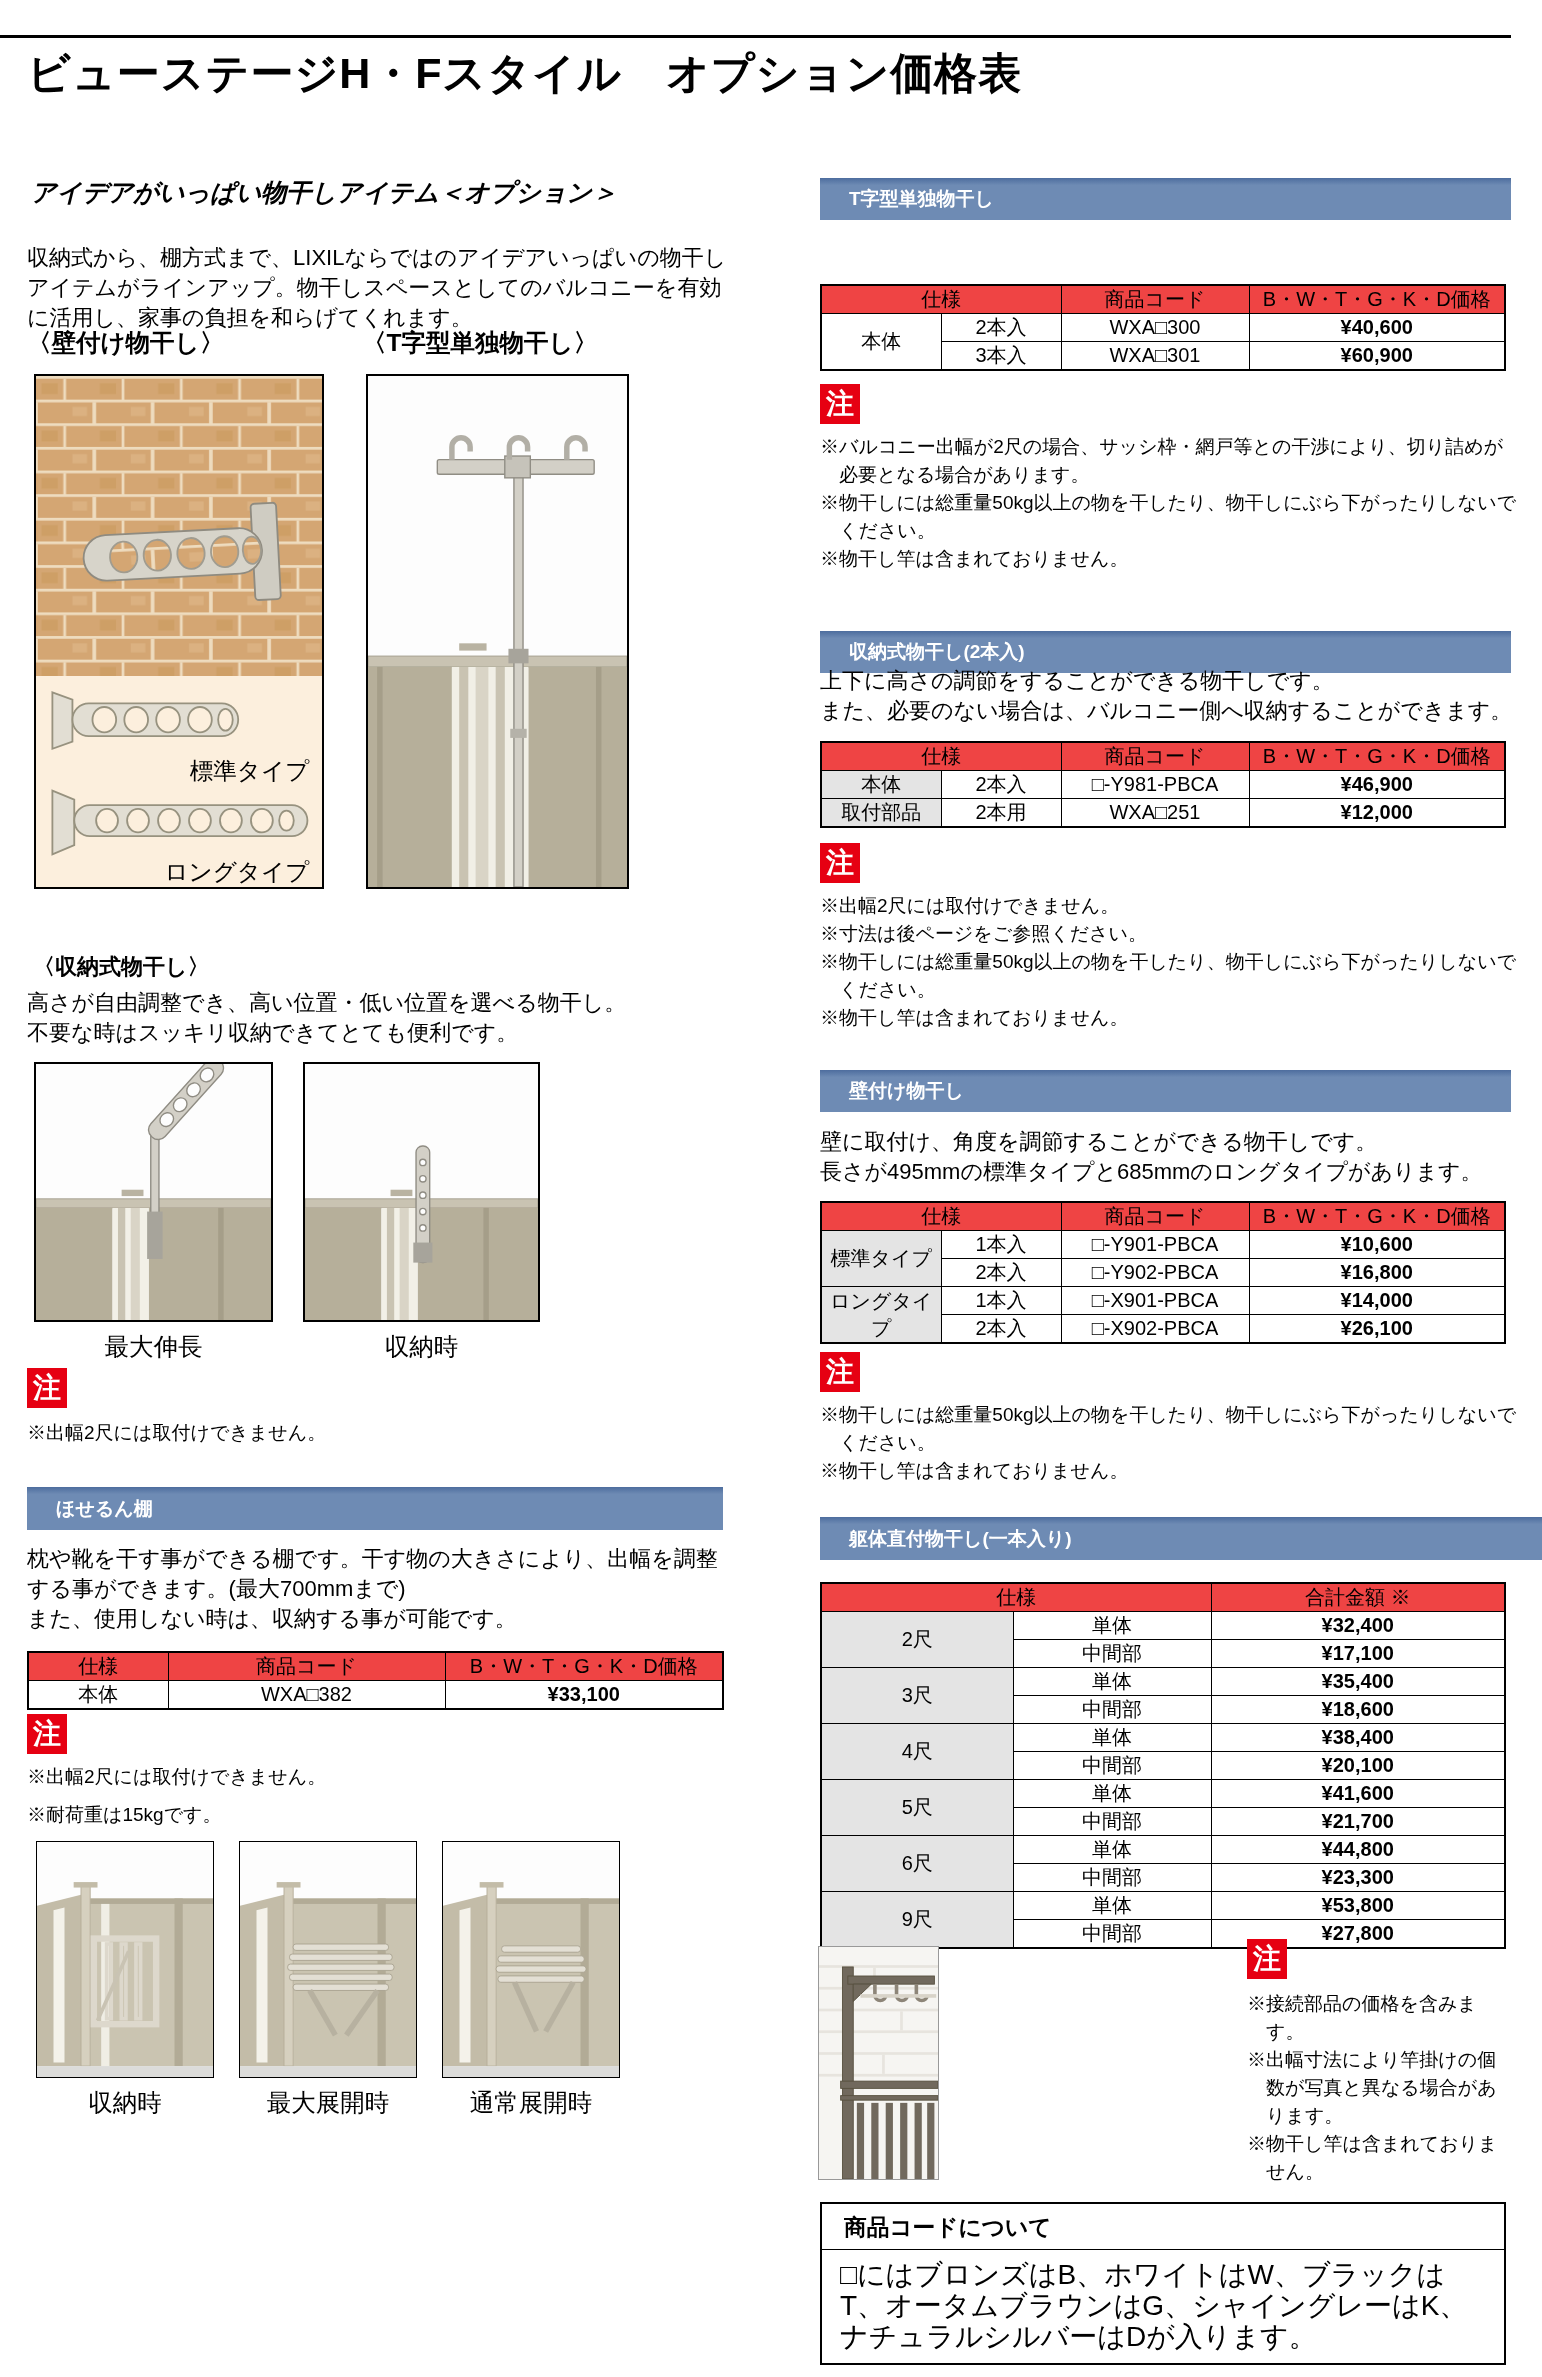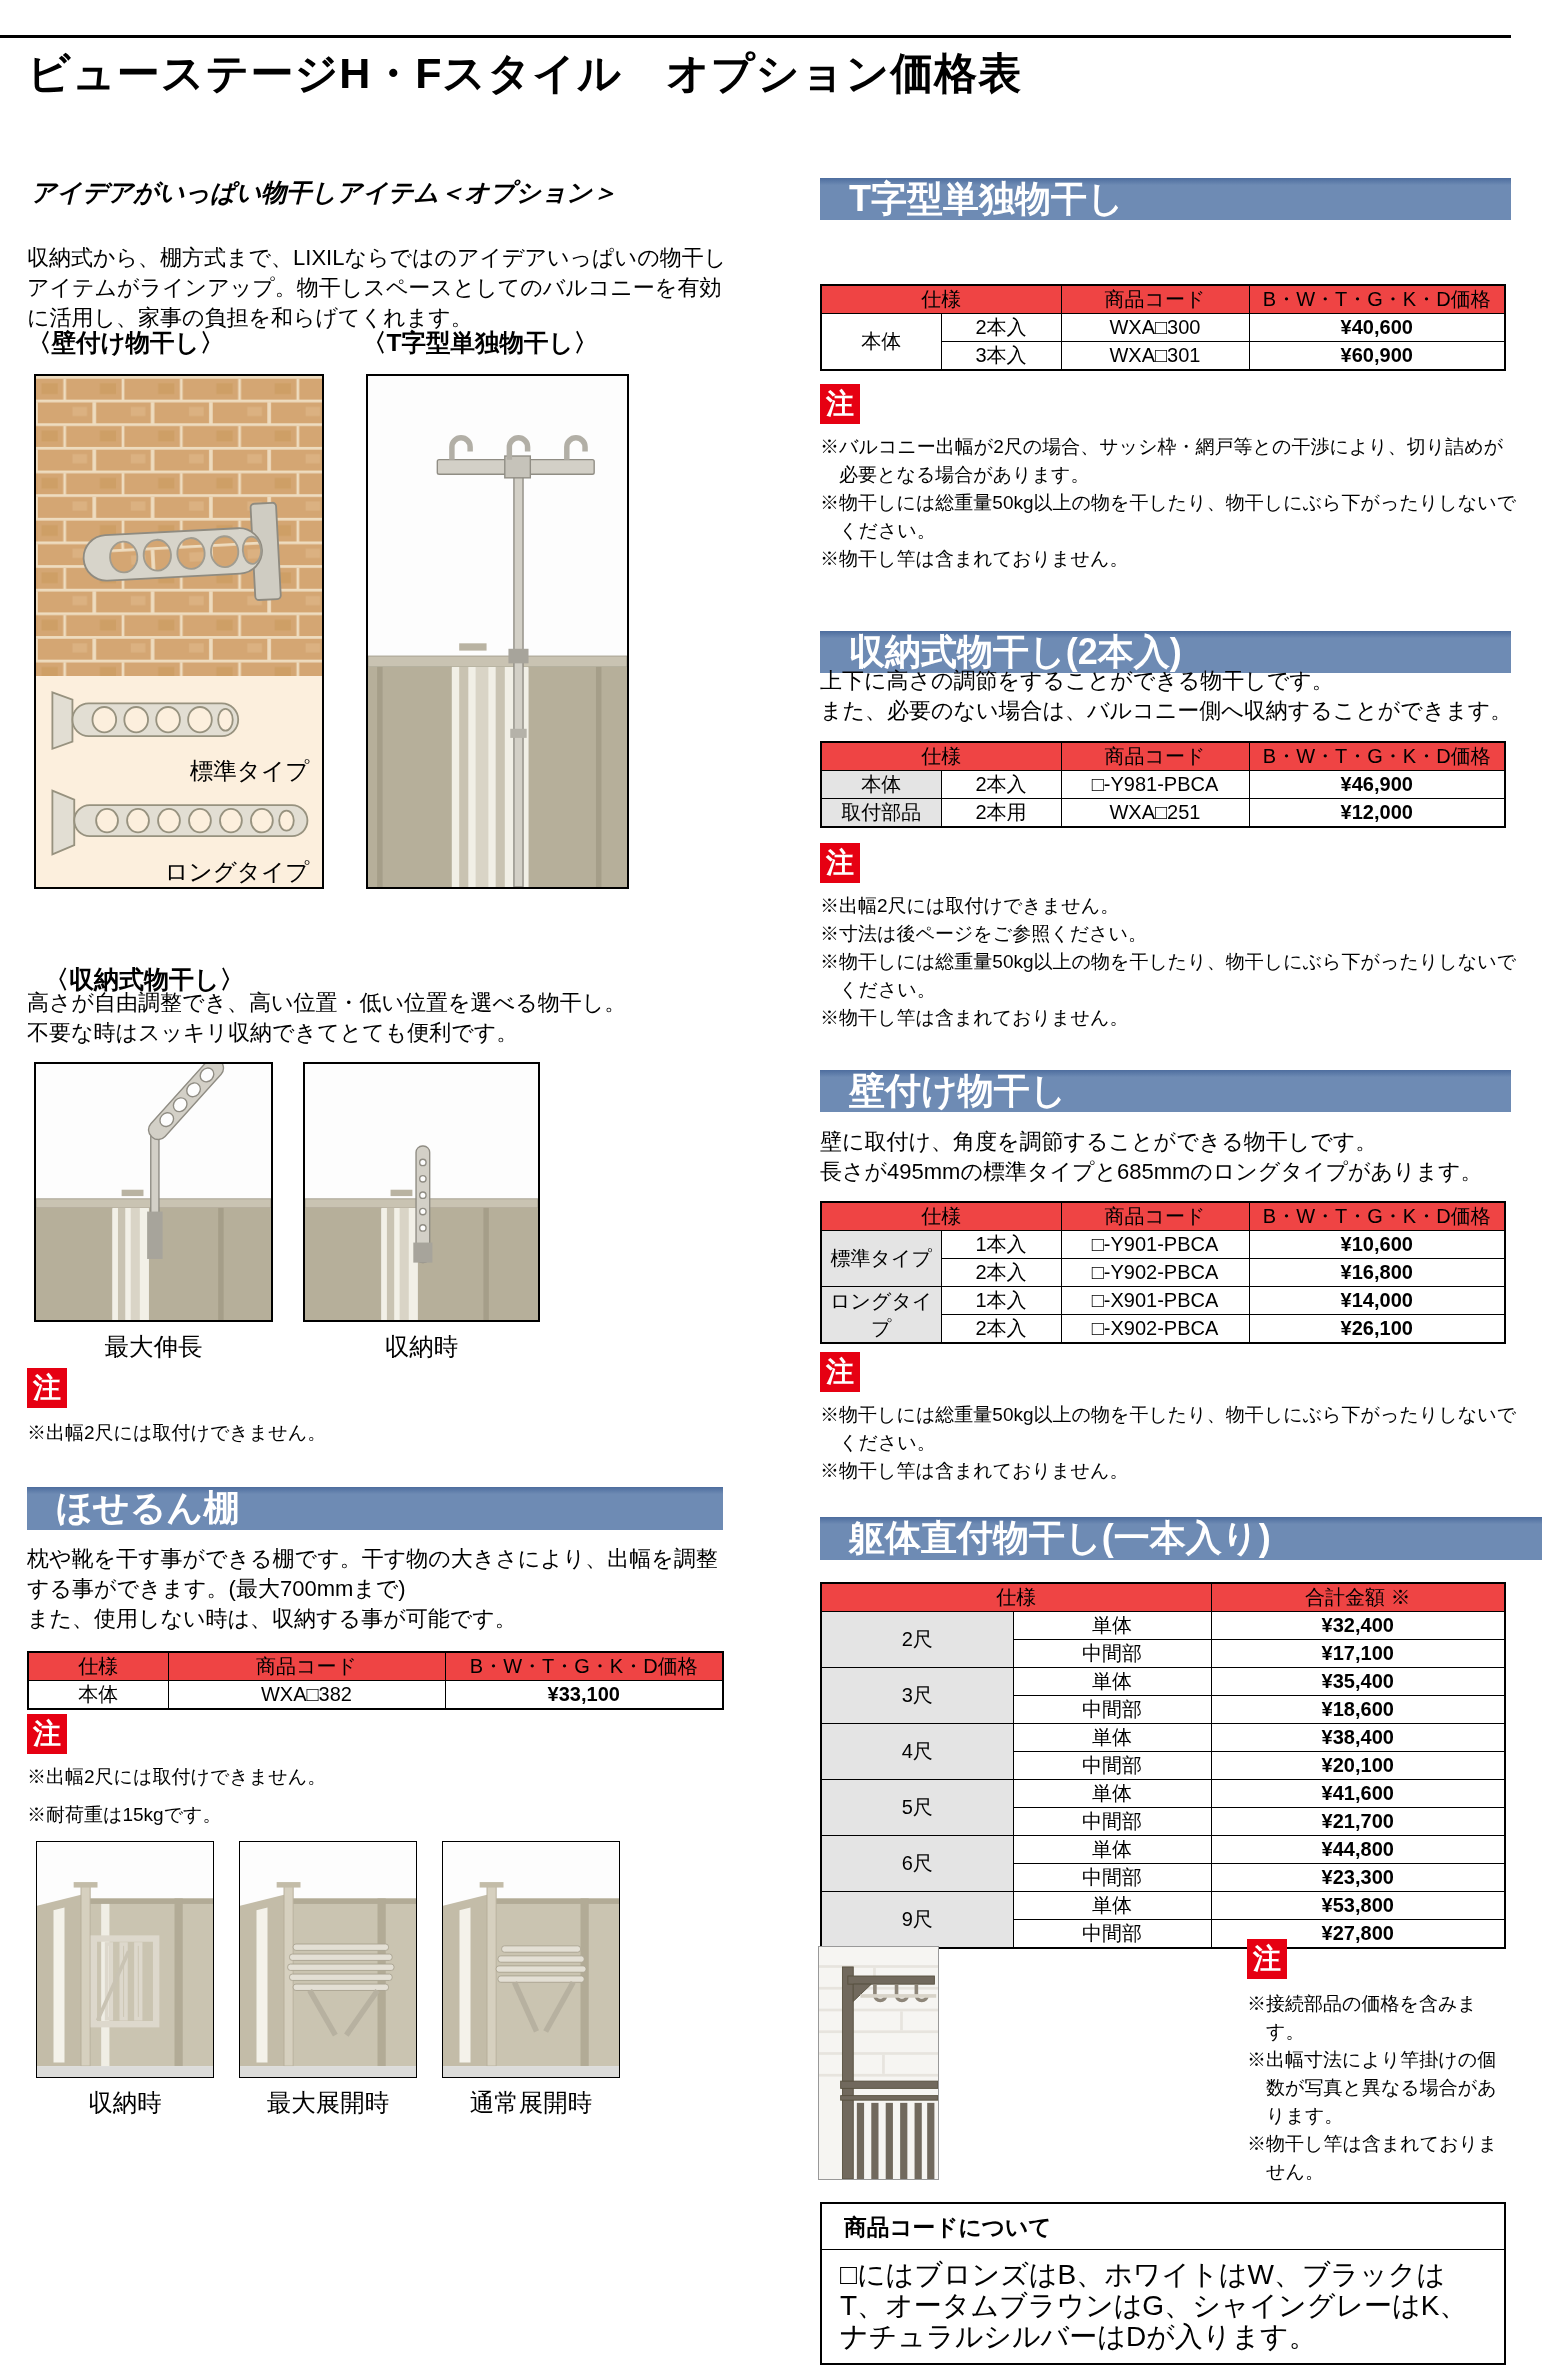--- a/index.html
+++ b/index.html
@@ -7,21 +7,21 @@
     position:relative; width:1542px; height:2377px; background:#ffffff;
     font-family:"Liberation Sans", sans-serif; color:#000; overflow:hidden;
   }
 
   .top-rule { position:absolute; left:0; top:35px; width:1511px; height:2.7px; background:#000; }
   .page-title { position:absolute; left:27px; top:45px; margin:0; font-size:43px; font-weight:bold; letter-spacing:0.9px; }
 
   
   .sec-bar {
     position:absolute; height:42px; display:flex; align-items:center;
-    padding-left:29px; box-sizing:border-box; color:#fff; font-size:36px; font-weight:bold;
+    padding-left:29px; box-sizing:border-box; color:#fff; font-size:19px; font-weight:bold;
     background:linear-gradient(to bottom, #4d6d9e 0px, #6e8bb4 7.2px, #6e8bb4 100%);
   }
   .note-icon {
     position:absolute; width:40px; height:40px; background:#e60012; color:#fff;
     font-size:28px; font-weight:bold; display:flex; align-items:center; justify-content:center;
   }
   .notes { position:absolute; font-size:19px; line-height:28px; }
   .note-item { padding-left:19px; text-indent:-19px; }
   .body-text { position:absolute; font-size:22px; line-height:30px; }
   .photo-caption { position:absolute; font-size:24.5px; text-align:center; }
@@ -42,21 +42,21 @@
 
   
   .intro-heading { left:27px; top:172px; margin:4px; font-size:25px; font-weight:bold; position:absolute;font-style:italic; }
   .intro-body { left:27px; top:221px; width:712px; }
   .cap-wall { left:27px; top:326px; font-size:24.5px; font-weight:bold; position:absolute; }
   .cap-tpole { left:362px; top:326px; font-size:24.5px; font-weight:bold; position:absolute; }
   .wall-photo { left:34px; top:374px; width:290px; height:515px; }
   .tpole-photo { left:366px; top:374px; width:263px; height:515px; }
   .cream-label { position:absolute; right:12.7px; font-size:23.6px; }
   .lbl-std { top:379px; } .lbl-long { top:480px; }
-  .storage-heading { left:27px; top:946px; margin:17px; font-size:25px; font-weight:bold; position:absolute; }
+  .storage-heading { left:27px; top:946px; margin:6px; font-size:22px; font-weight:bold; position:absolute; }
   .storage-body { left:27px; top:988px; width:712px; }
   .ext-photo { left:34px; top:1062px; width:239px; height:260px; }
   .sto-photo { left:303px; top:1062px; width:237px; height:260px; }
   .cap-ext { left:34px; top:1330px; width:239px; }
   .cap-sto { left:303px; top:1330px; width:237px; }
   .icon-storage { left:27px; top:1368px; }
   .notes-storage { left:27px; top:1419px; width:689px; }
   .hoseru-bar { left:27px; top:1487px; width:696px; height:43px; }
   .hoseru-body { left:27px; top:1544px; width:712px; }
   .hoseru-table { left:27px; top:1651px; width:696px; }

